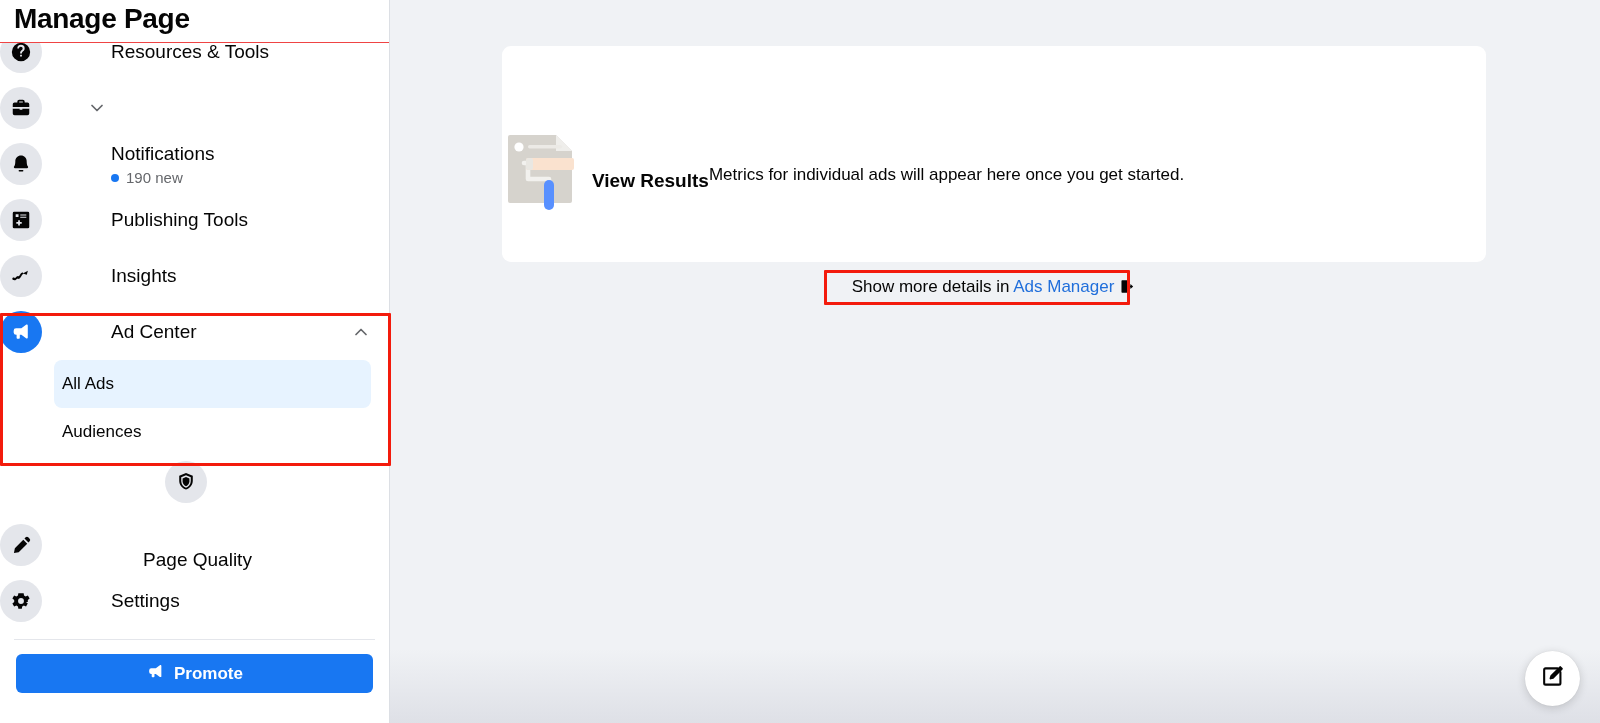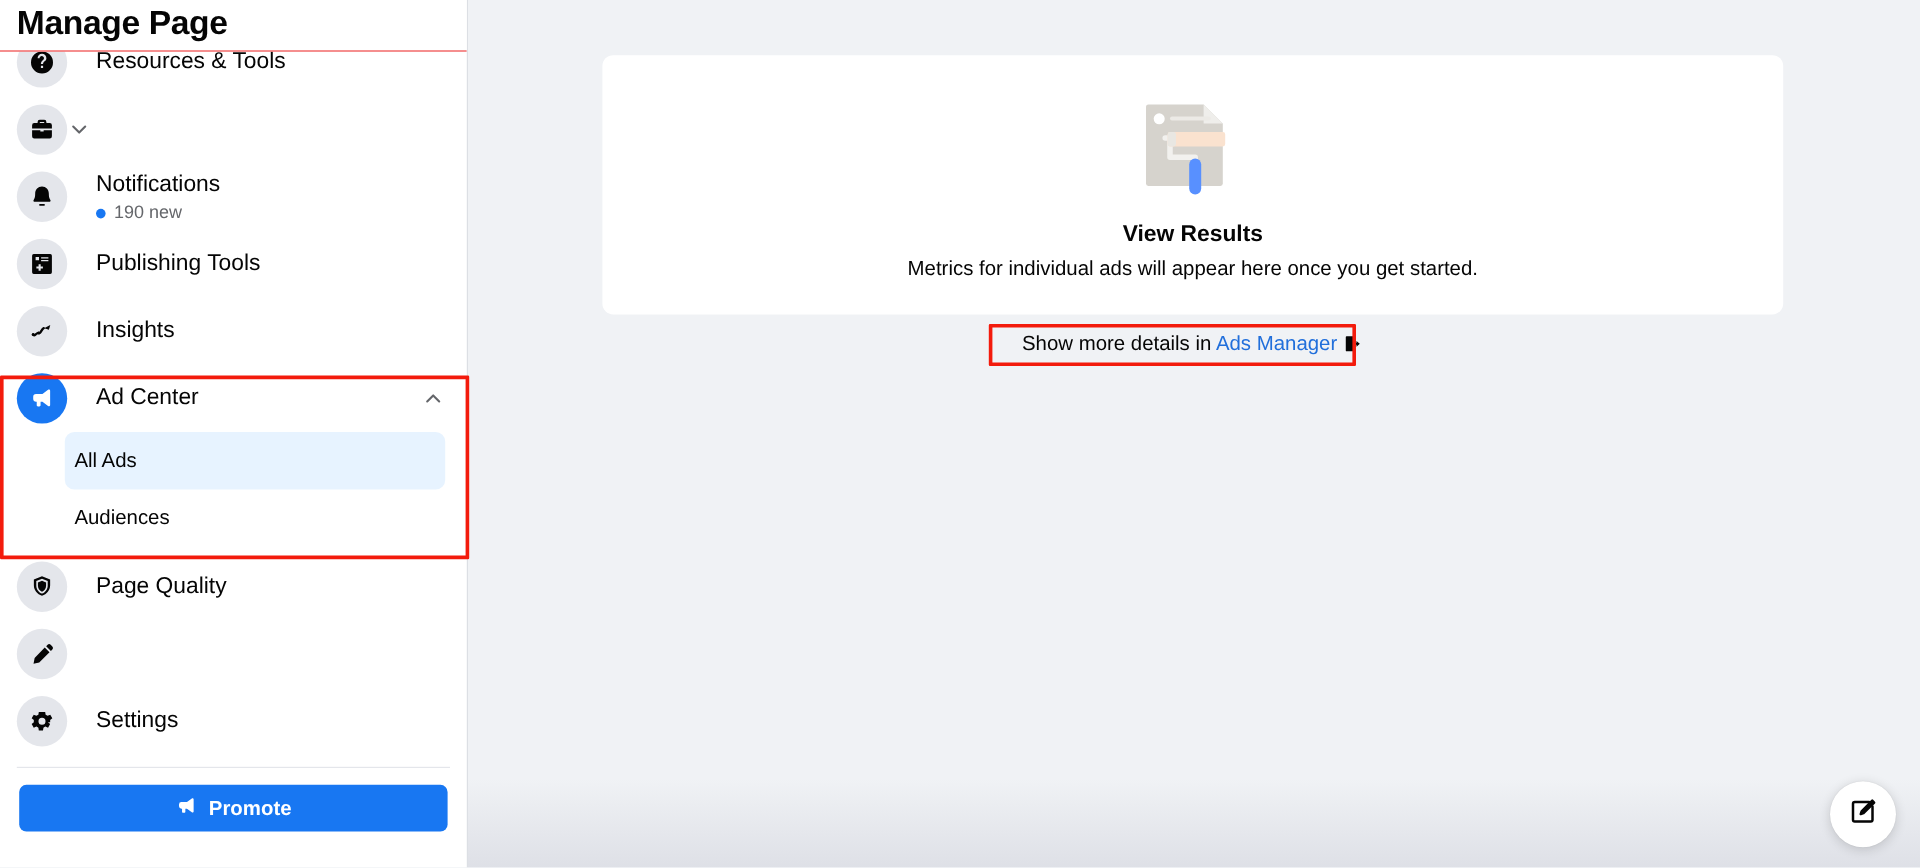--- a/index.html
+++ b/index.html
@@ -59,23 +59,23 @@
     width: 389px;
     height: 723px;
     padding-top: 0;
   }
 
   .nav-row {
     position: relative;
     display: flex;
     align-items: center;
     height: 56px;
-    padding-left: 14px;
     padding-right: 18px;
     cursor: pointer;
+    gap: 45px;
   }
 
   .ic {
     flex: 0 0 42px;
     width: 42px;
     height: 42px;
     border-radius: 50%;
     background: #e4e6eb;
     display: flex;
     align-items: center;
@@ -183,21 +183,21 @@
 
   #results-card {
     position: absolute;
     left: 112px;
     top: 46px;
     width: 984px;
     height: 216px;
     background: #ffffff;
     border-radius: 9px;
     display: flex;
-    flex-direction: column;
+    flex-direction: row;
     align-items: center;
     justify-content: flex-start;
     padding-top: 36px;
   }
 
   #empty-illustration { width: 90px; height: 84px; display: block; }
 
   #empty-title {
     margin-top: 18px;
     font-size: 19px;
@@ -344,21 +344,21 @@
         </span>
       </div>
 
       <div class="sub-row active">
         <span>All Ads</span>
       </div>
       <div class="sub-row">
         <span>Audiences</span>
       </div>
 
-      <div class="nav-row" style="margin-top:5px;">
+      <div class="nav-row" style="margin-top:5px;flex-direction:column;">
         <span class="ic">
           <svg width="22" height="22" viewBox="0 0 24 24" fill="currentColor" aria-hidden="true">
             <path d="M12 2.3l-7.4 3v5.4c0 4.4 3.1 8.4 7.4 9.4 4.3-1 7.4-5 7.4-9.4V5.3l-7.4-3zm0 2.4l5.2 2.1v4c0 3.4-2.2 6.5-5.2 7.4-3-.9-5.2-4-5.2-7.4v-4L12 4.7z"></path>
             <path d="M12 6.6L8.3 8.1v3c0 2.5 1.6 4.7 3.7 5.4 2.1-.7 3.7-2.9 3.7-5.4v-3L12 6.6z"></path>
           </svg>
         </span>
         <span class="nav-label-wrap">
           <span class="nav-label">Page Quality</span>
         </span>
       </div>

